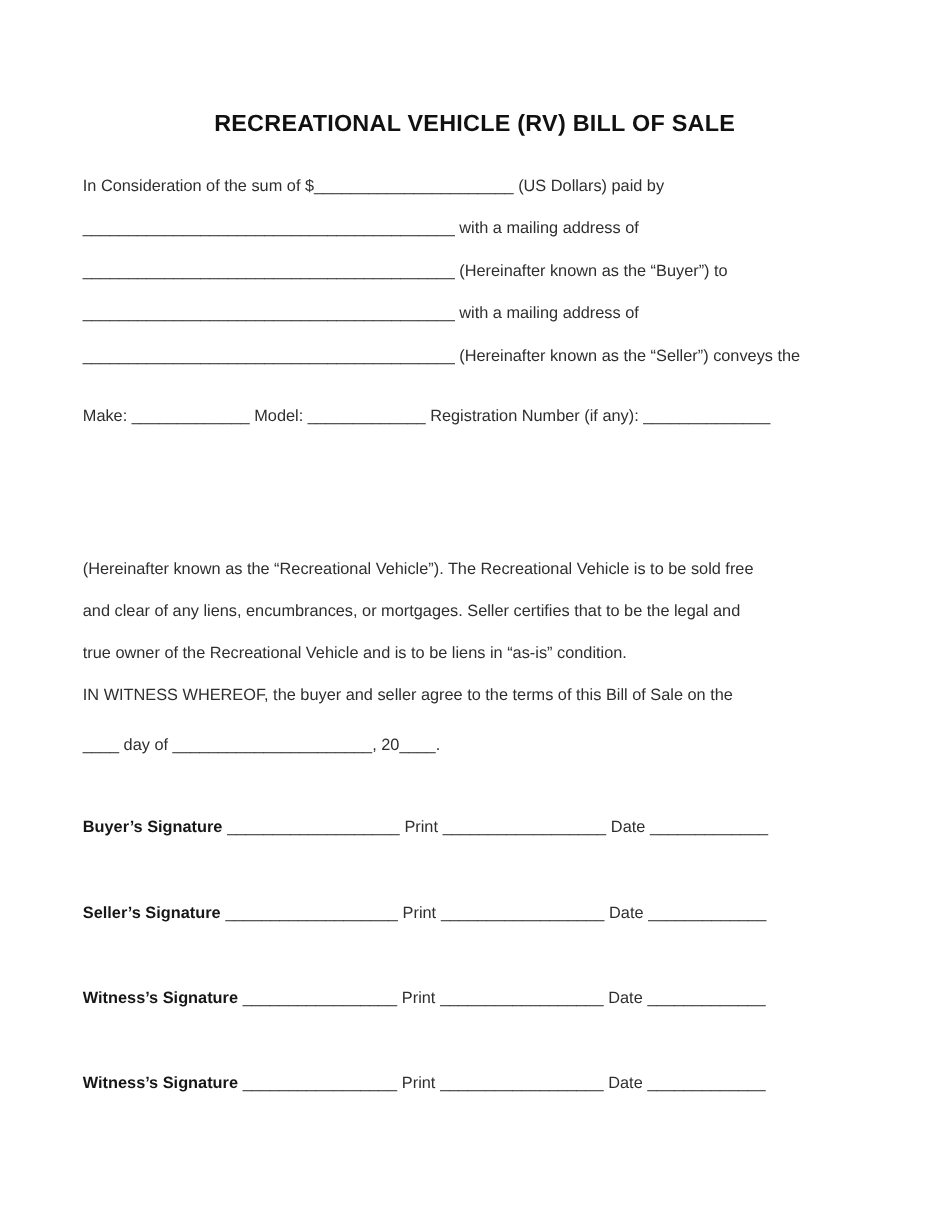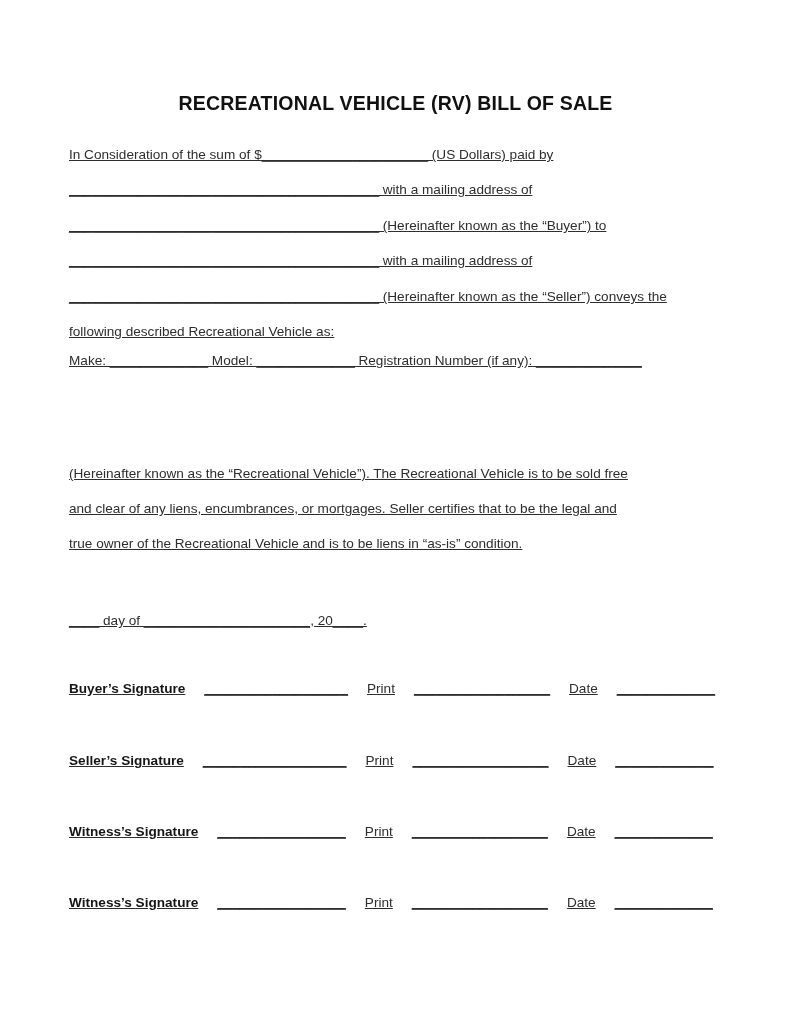--- a/index.html
+++ b/index.html
@@ -29,26 +29,25 @@
     letter-spacing: 0.2px;
   }
   .line {
     position: absolute;
     left: 69px;
     right: 40px;
     font-size: 13.6px;
     line-height: 16px;
     white-space: pre;
     color: #2e2e2e;
-    text-decoration: underline;
   }
   .sig-row {
     display: flex;
     align-items: baseline;
-    gap: 19px;
+    gap: 4px;
   }
   .sig-row .b {
     font-weight: 700;
     color: #161616;
   }
   .footer-logo {
     position: absolute;
     left: 78px;
     top: 949px;
     width: 27px;
@@ -79,25 +78,25 @@
 
 <div class="page">
 
   <h1 class="doc-title">RECREATIONAL VEHICLE (RV) BILL OF SALE</h1>
 
   <div class="line" style="top:147px">In Consideration of the sum of $______________________ (US Dollars) paid by</div>
   <div class="line" style="top:182px">_________________________________________ with a mailing address of</div>
   <div class="line" style="top:218px">_________________________________________ (Hereinafter known as the “Buyer”) to</div>
   <div class="line" style="top:253px">_________________________________________ with a mailing address of</div>
   <div class="line" style="top:289px">_________________________________________ (Hereinafter known as the “Seller”) conveys the</div>
-  <div class="line" style="top:324px">following described Recreational Vehicle as:</div>
-  <div class="line" style="top:353px">Make: _____________ Model: _____________ Registration Number (if any): ______________</div>
+  <div class="line" style="top:339px">Make: _____________ Model: _____________ Registration Number (if any): ______________</div>
   <div class="line" style="top:501px">and clear of any liens, encumbrances, or mortgages. Seller certifies that to be the legal and</div>
   <div class="line" style="top:466px">(Hereinafter known as the “Recreational Vehicle”). The Recreational Vehicle is to be sold free</div>
   <div class="line" style="top:536px">true owner of the Recreational Vehicle and is to be liens in “as-is” condition.</div>
+  <div class="line" style="top:571px">IN WITNESS WHEREOF, the buyer and seller agree to the terms of this Bill of Sale on the</div>
   <div class="line" style="top:613px">____ day of ______________________, 20____.</div>
 
   <div class="line sig-row" style="top:681px">
     <span class="b">Buyer’s Signature</span>
     <span>___________________</span>
     <span>Print</span>
     <span>__________________</span>
     <span>Date</span>
     <span>_____________</span>
   </div>

